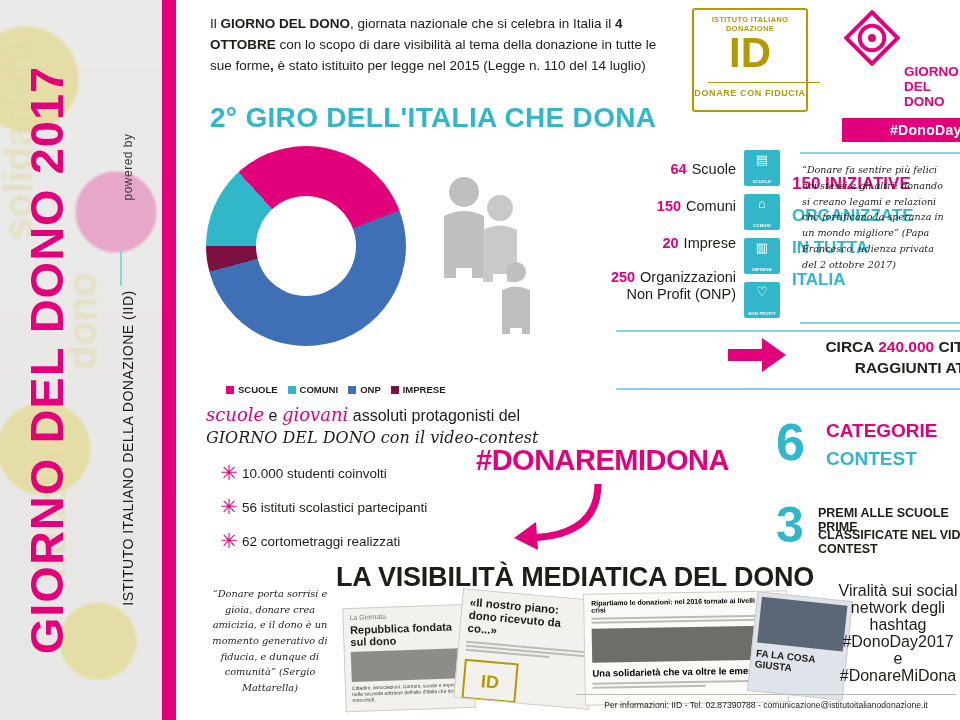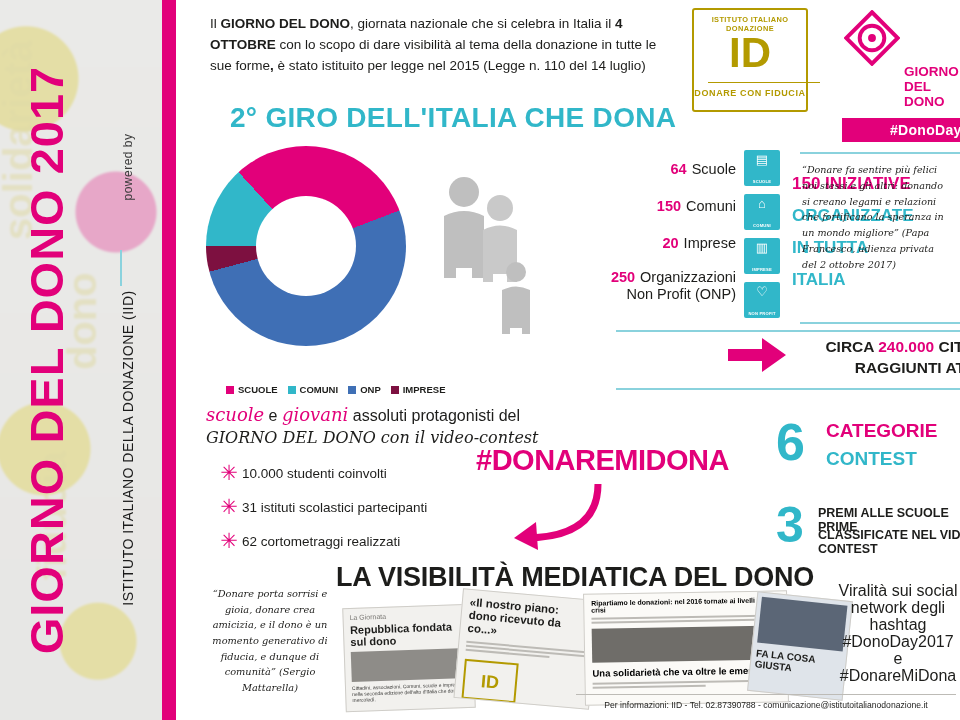--- a/index.html
+++ b/index.html
@@ -62,21 +62,21 @@
   
   #intro {
     position: absolute; left: 34px; top: 14px; width: 470px;
     font-size: 13.5px; line-height: 1.55; color: #1d1d1b;
   }
   #intro b { font-weight: bold; }
 
   
   #headline {
     position: absolute; left: 34px; top: 102px;
-    font-size: 28px; font-weight: bold; color: #31b7c9; letter-spacing: .3px; margin-left: 20px;
+    font-size: 28px; font-weight: bold; color: #31b7c9; letter-spacing: .3px;
   }
 
   
   #logo-block { position: absolute; left: 516px; top: 8px; width: 262px; }
   #iid-logo {
     position: absolute; left: 0; top: 0; width: 116px; height: 104px;
     border: 2px solid #b39a00; border-radius: 3px; background: #fff;
     text-align: center;
   }
   #iid-logo .top-arc {
@@ -421,21 +421,21 @@
     <div class="it">GIORNO DEL DONO con il video-contest</div>
   </div>
 
   <div id="bullets">
     <div class="b">
       <span class="ast">✳</span>
       <span>10.000 studenti coinvolti</span>
     </div>
     <div class="b">
       <span class="ast">✳</span>
-      <span>31 istituti scolastici partecipanti</span>
+      <span>56 istituti scolastici partecipanti</span>
     </div>
     <div class="b">
       <span class="ast">✳</span>
       <span>62 cortometraggi realizzati</span>
     </div>
   </div>
 
   <div id="donaremidona">#DONAREMIDONA</div>
   <div id="arrow2">
     <svg viewBox="0 0 96 72" width="96" height="72">

